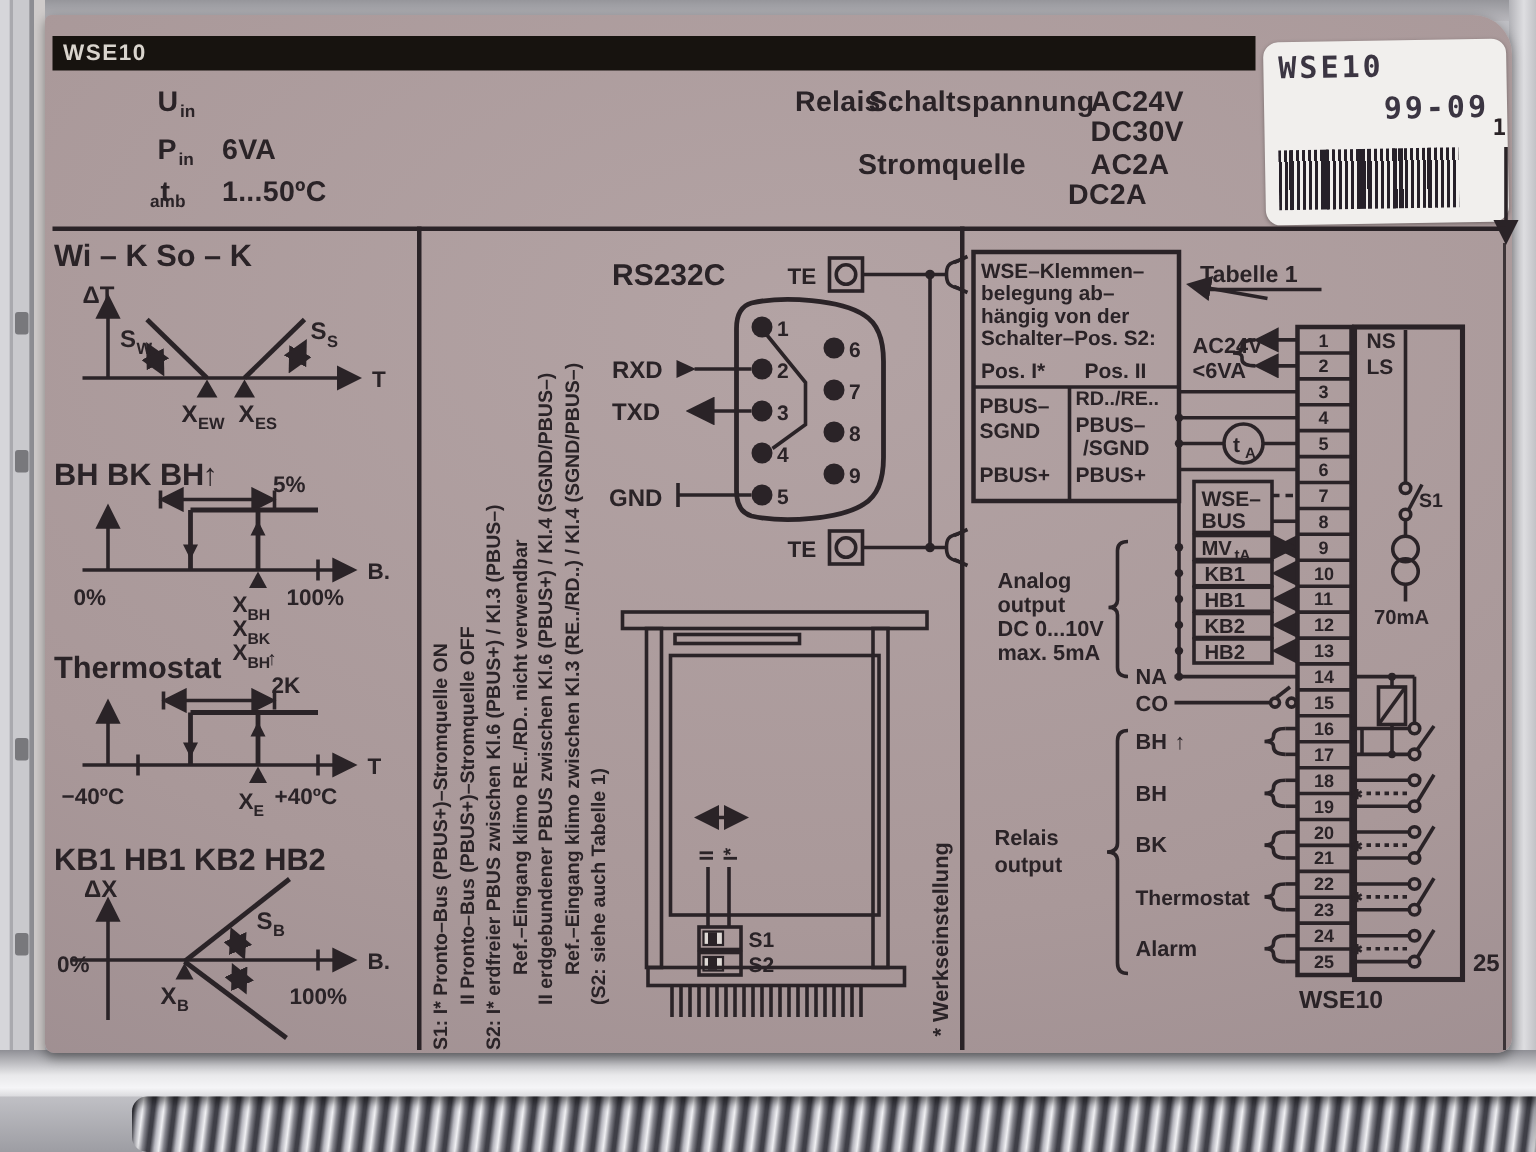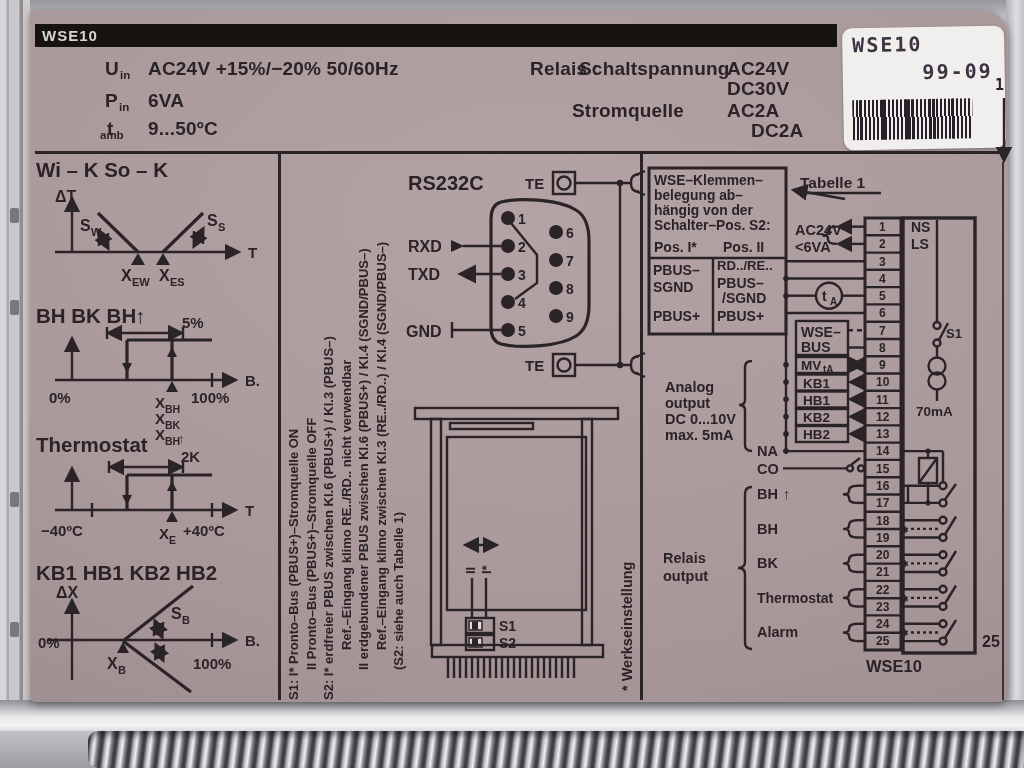--- a/index.html
+++ b/index.html
@@ -65,34 +65,33 @@
   <div class="spring"></div>
 
   <div class="label">
 
     <div class="titlebar">
       <span>WSE10</span>
     </div>
 
     <span class="h19" style="left:75px;top:48px">U</span>
     <span class="hsub" style="left:90px;top:59px">in</span>
-    <span class="h19" style="left:118px;top:48px">AC24V +15%/−20% 50/60Hz</span>
     <span class="h19" style="left:75px;top:80px">P</span>
     <span class="hsub" style="left:89px;top:91px">in</span>
     <span class="h19" style="left:118px;top:80px">6VA</span>
     <span class="h19" style="left:77px;top:108px">t</span>
     <span class="hsub" style="left:70px;top:119px">amb</span>
-    <span class="h19" style="left:118px;top:108px">9...50ºC</span>
+    <span class="h19" style="left:118px;top:108px">1...50ºC</span>
     <span class="h19" style="left:500px;top:48px">Relais :</span>
     <span class="h19" style="left:549px;top:48px">Schaltspannung</span>
     <span class="h19" style="left:697px;top:48px">AC24V</span>
     <span class="h19" style="left:697px;top:68px">DC30V</span>
     <span class="h19" style="left:542px;top:90px">Stromquelle</span>
     <span class="h19" style="left:697px;top:90px">AC2A</span>
-    <span class="h19" style="left:721px;top:110px">DC2A</span>
+    <span class="h19" style="left:682px;top:110px">DC2A</span>
 
     <div class="sticker">
       <div class="st-model">WSE10</div>
       <div class="st-code">99-09</div>
       <div class="barcode"></div>
     </div>
 
     <svg style="left:962px;top:58px" width="24" height="110" viewBox="0 0 24 110">
       <defs>
           <marker id="em" viewBox="0 0 10 10" refX="8" refY="5" markerWidth="7" markerHeight="7" orient="auto-start-reverse">

